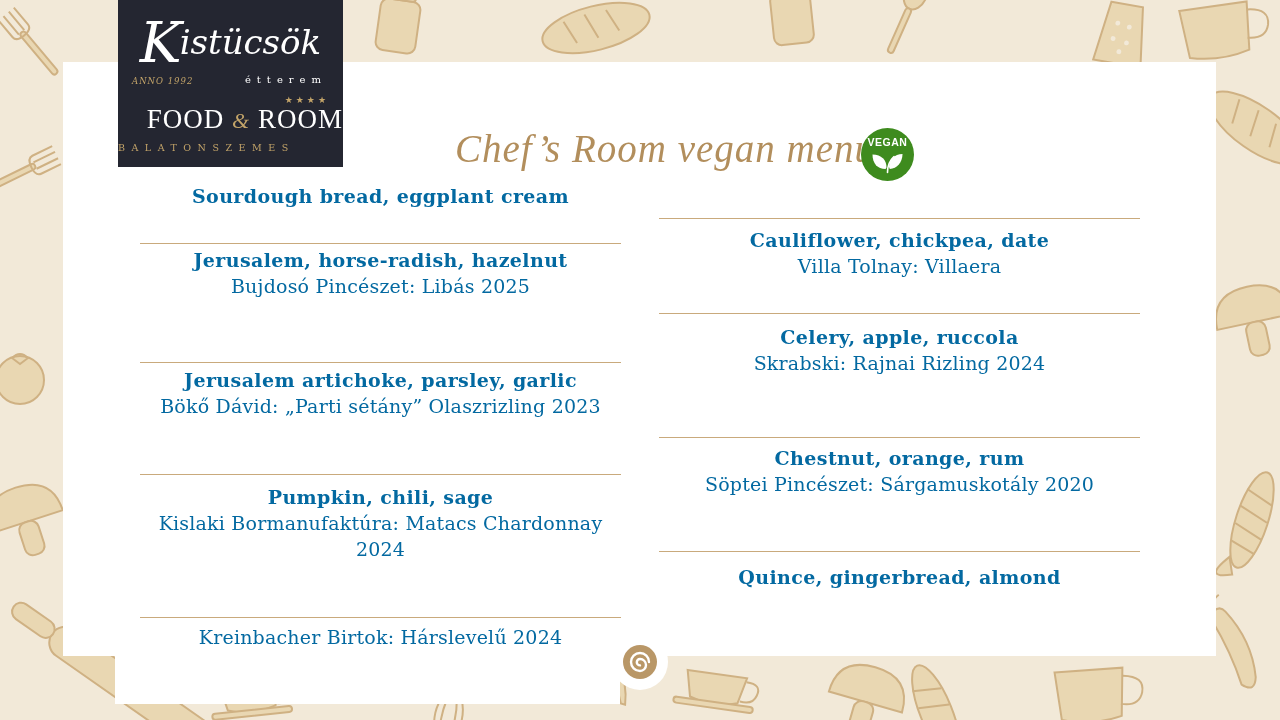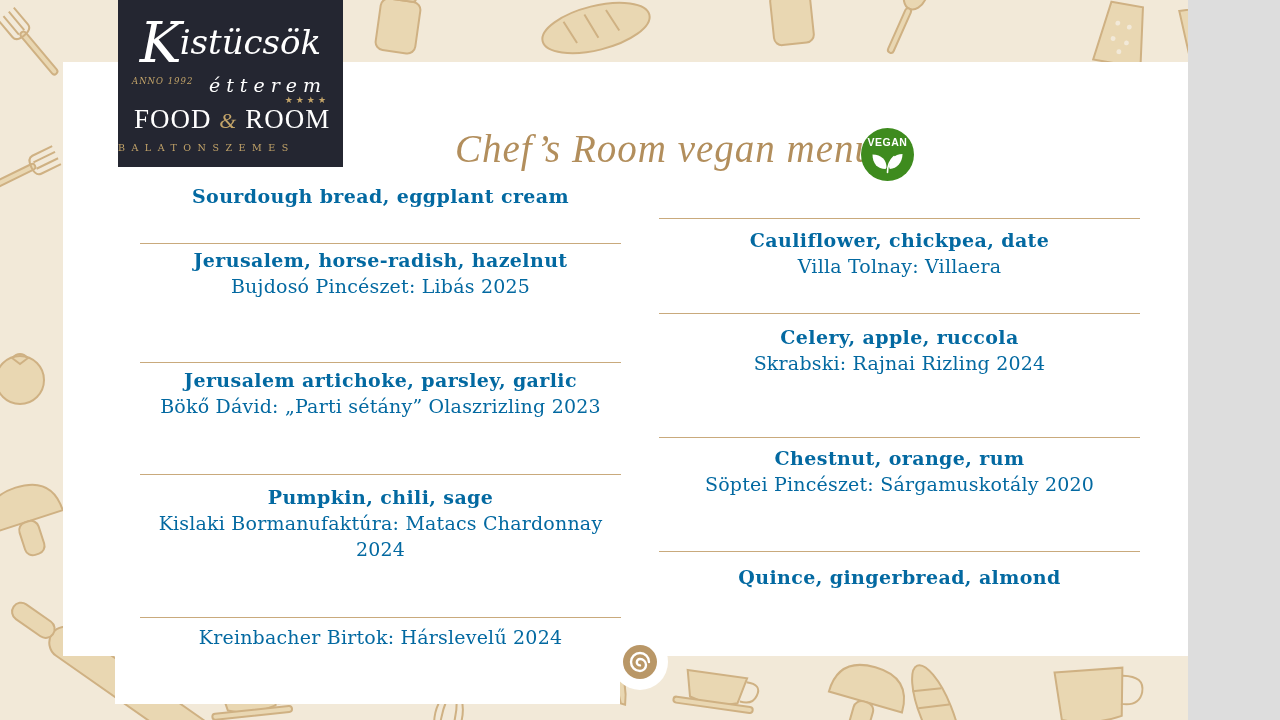--- a/index.html
+++ b/index.html
@@ -1,37 +1,37 @@
 <!DOCTYPE html>
 <html><head>
 <meta charset="utf-8">
 <style>
   html,body{margin:0;padding:0;background:#ddd;}
-  .stage{position:relative;width:1188px;height:720px;overflow:hidden;
+  .stage{position:relative;width:1280px;height:720px;overflow:hidden;
          background:#f2e9d8;font-family:"DejaVu Serif",serif;}
   
   #bg{position:absolute;left:0;top:0;width:1280px;height:720px;}
   #bg .sh{fill:#e9d7b2;stroke:#cfb183;stroke-width:2;}
   #bg .ln{fill:none;stroke:#cfb183;stroke-width:2;}
   #bg .dot{fill:#f2e9d8;stroke:none;}
 
   .card{position:absolute;left:63px;top:62px;width:1153px;height:594px;background:#ffffff;}
   .card-ext{position:absolute;left:115px;top:620px;width:505px;height:84px;background:#ffffff;}
 
   
   .logo{position:absolute;left:118px;top:0;width:225px;height:167px;background:#242631;color:#fff;}
   .logo-name{position:absolute;left:0;right:0;top:10px;text-align:center;
              font-style:italic;font-size:34px;white-space:nowrap;}
   .logo-initial{font-size:56px;vertical-align:-8px;letter-spacing:-2px;}
   .logo-anno{position:absolute;left:14px;top:76px;color:#c3a469;font-size:8.5px;
              font-style:italic;letter-spacing:1px;text-align:right;}
-  .logo-sub{position:absolute;right:16px;top:74px;font-style:italic;font-size:19px;
+  .logo-sub{position:absolute;right:16px;top:74px;font-size:10px;
             letter-spacing:6px;}
   .logo-stars{position:absolute;right:14px;top:95px;color:#c3a469;font-size:9px;letter-spacing:3px;}
-  .logo-fr{position:absolute;left:16px;right:0;top:104px;text-align:left;font-size:27px;
+  .logo-fr{position:absolute;left:8px;right:0;top:104px;text-align:right;font-size:27px;
            letter-spacing:1px;font-family:"Liberation Serif",serif;}
   .logo-fr .amp{color:#c3a469;font-style:italic;font-size:22px;}
   .logo-loc{position:absolute;left:0;right:0;top:142px;text-align:left;color:#c3a469;
             font-size:9.5px;letter-spacing:6.5px;}
 
   
   .title{position:absolute;left:340px;top:126px;width:650px;margin:0;text-align:center;
          font-family:"Liberation Serif",serif;font-style:italic;font-weight:normal;
          font-size:39px;color:#b28e5c;letter-spacing:1px;}
   .badge{position:absolute;left:861px;top:128px;width:53px;height:53px;}

